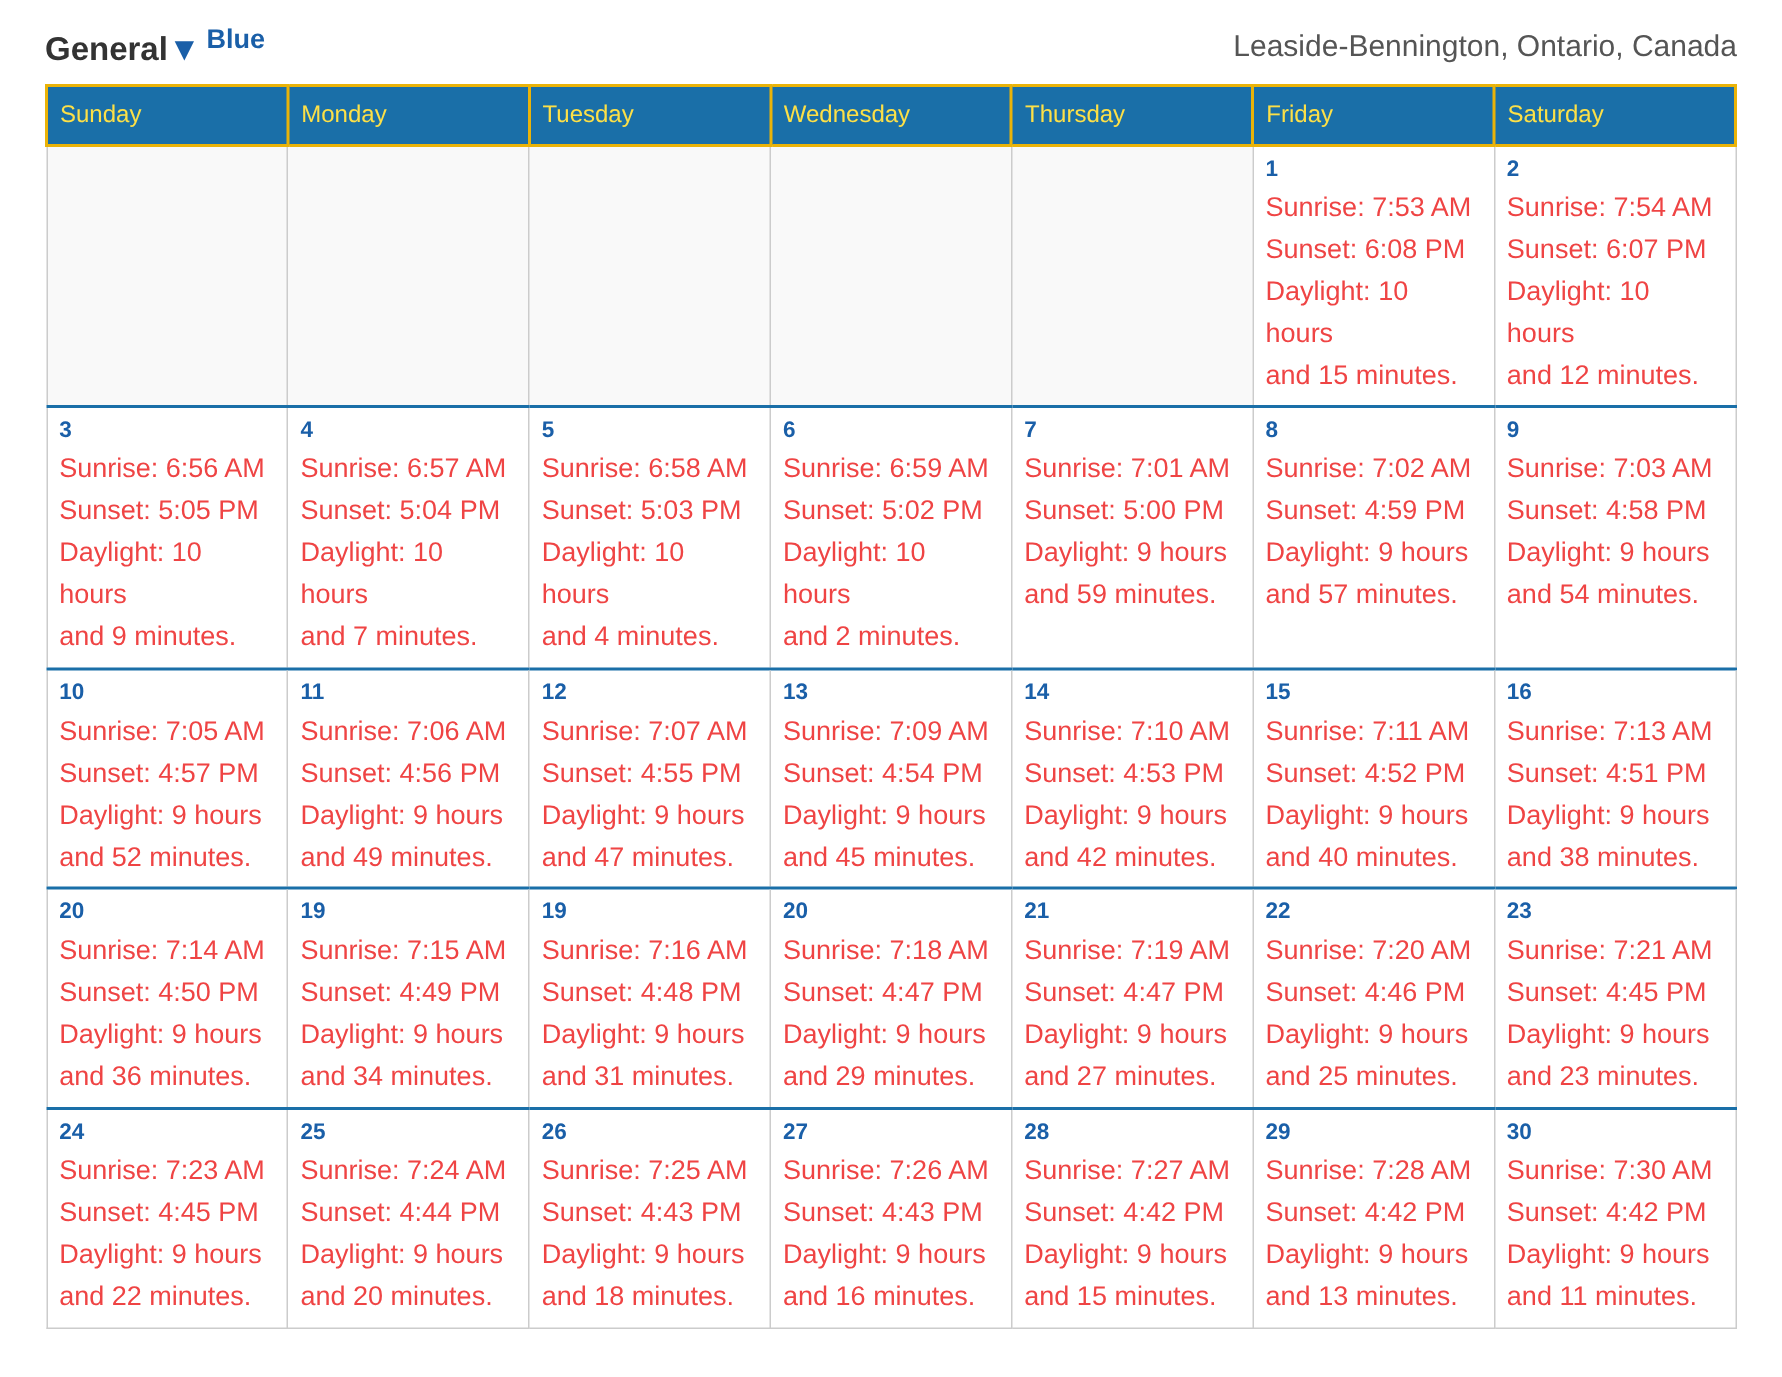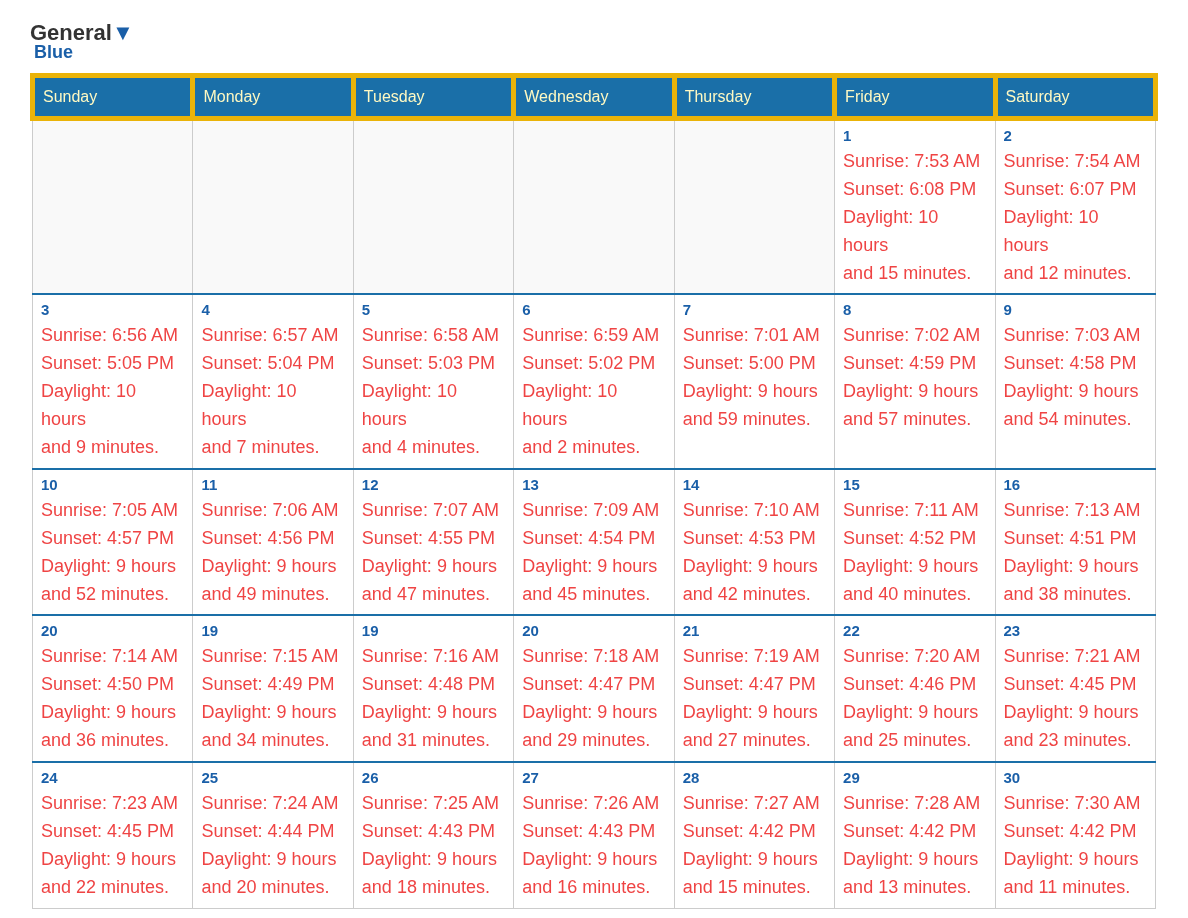--- a/index.html
+++ b/index.html
@@ -12,21 +12,20 @@
       min-height: 918px;
     }
     .header {
       display: flex;
       justify-content: space-between;
       align-items: flex-start;
       margin-bottom: 10px;
     }
     .logo {
       display: flex;
-      flex-direction: column;
       align-items: flex-start;
       justify-content: center;
     }
     .logo-text {
       display: flex;
       align-items: center;
       font-size: 22px;
       font-weight: bold;
       color: #333;
     }
@@ -52,25 +51,25 @@
       font-size: 20px;
       color: #555;
     }
     .calendar {
       width: 100%;
       border-collapse: collapse;
       margin-top: 8px;
     }
     .calendar th {
       background-color: #1a6fa8;
-      color: #fef9c3;
+      color: #fde047;
       padding: 10px 8px;
       font-size: 16px;
       font-weight: normal;
-      border: 5px solid #eab308;
+      border: 2px solid #eab308;
       text-align: left;
     }
     .calendar td {
       border: 1px solid #ccc;
       vertical-align: top;
       padding: 6px 8px;
       width: calc(100% / 7);
       min-height: 110px;
       font-size: 13px;
       color: #333;
@@ -99,20 +98,21 @@
 
 <div class="header">
   <div class="logo">
     <div class="logo-text">
       <span>General</span>
       <span class="logo-blue">▼</span>
     </div>
     <div class="logo-sub">Blue</div>
   </div>
   <div class="title-area">
+    <div class="location">Leaside-Bennington, Ontario, Canada</div>
   </div>
 </div>
 
 <table class="calendar">
   <thead>
     <tr>
     <th>Sunday</th>
         <th>Monday</th>
         <th>Tuesday</th>
         <th>Wednesday</th>

